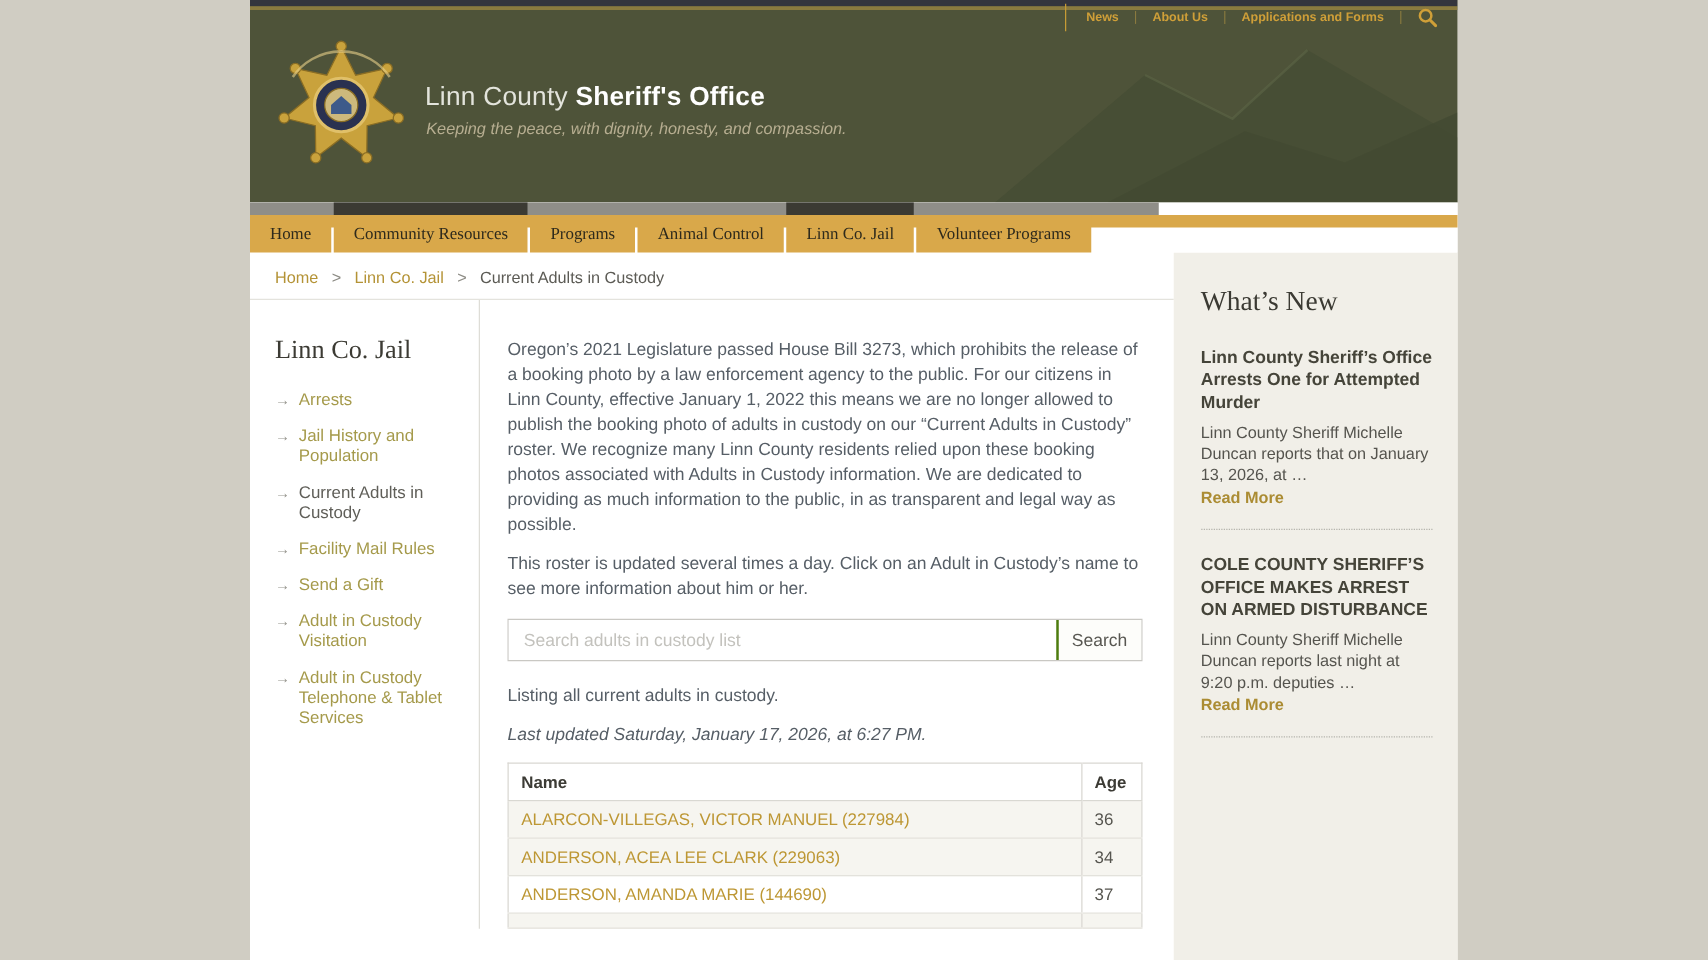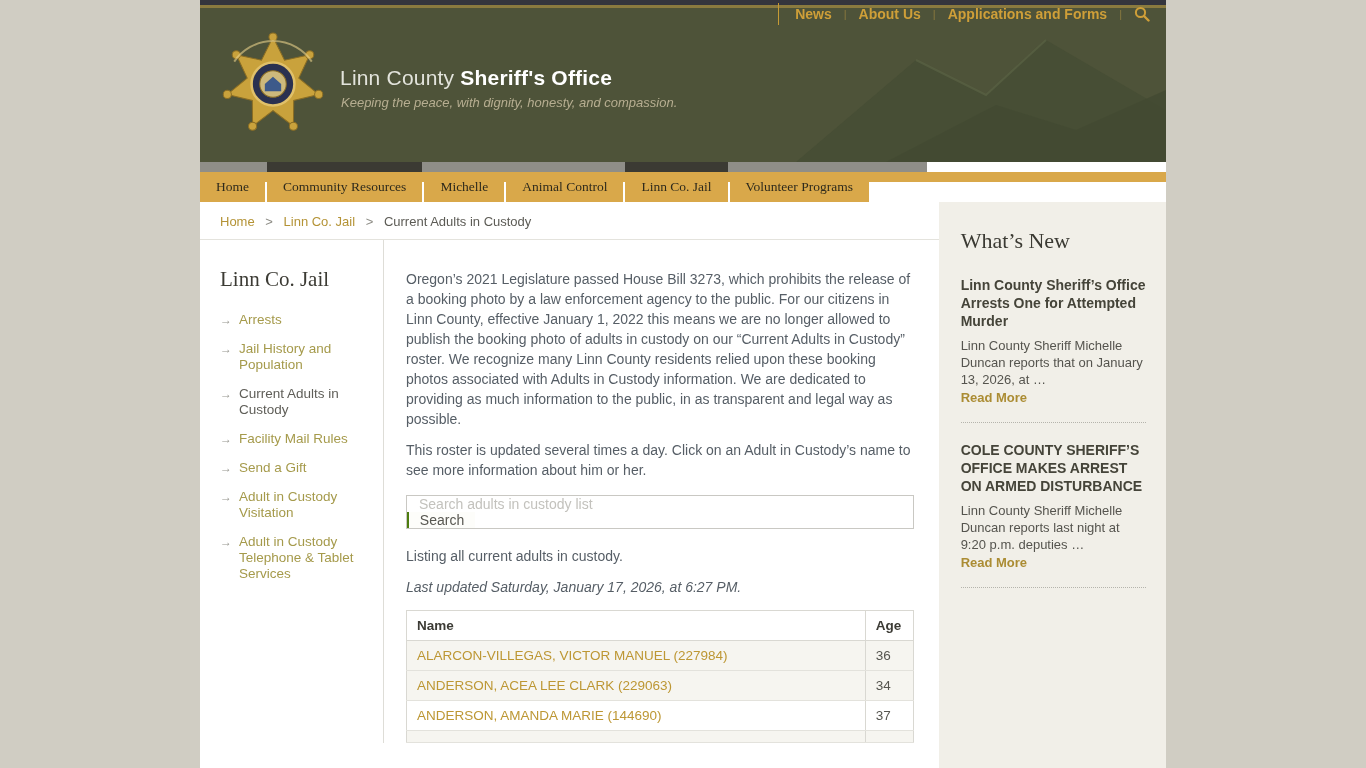--- a/index.html
+++ b/index.html
@@ -7,21 +7,21 @@
   body { background:#d0cdc3; font-family:"Liberation Sans", sans-serif; }
   .page { width:966px; margin:0 auto; height:768px; background:#fff; position:relative; }
 
   
   .site-header { height:162px; background:#4e5339; position:relative; overflow:hidden; }
   .hdr-topline1 { height:5px; background:#34353d; }
   .hdr-topline2 { height:3px; background:#8a7a3f; }
   .mountain { position:absolute; right:0; top:0; height:162px; width:430px; pointer-events:none; }
   .utility-nav { position:absolute; top:3px; right:16px; display:flex; align-items:center; height:22px;
                  border-left:1px solid #c69b35; padding-left:16px; }
-  .utility-nav a { color:#cf9f38; font-size:14px; font-weight:bold; text-decoration:none; }
+  .utility-nav a { color:#cf9f38; font-size:10px; font-weight:bold; text-decoration:none; }
   .utility-sep { color:#8a7a3f; font-size:11px; margin:0 12px; }
   .search-icon-btn { display:inline-flex; align-items:center; cursor:pointer; }
   .badge { position:absolute; left:22px; top:30px; width:102px; height:108px; }
   .hdr-title { position:absolute; left:140px; top:66px; font-size:21px; color:#e3e4dc; letter-spacing:.2px; }
   .hdr-title b { color:#ffffff; }
   .hdr-tagline { position:absolute; left:141px; top:95px; font-size:13px; font-style:italic; color:#b7ae91; }
 
   
   .nav-area { position:relative; height:40px; background:#fff; }
   .nav-gray-strip { position:absolute; top:0; left:0; width:727px; height:10px; background:#8f8e88; }
@@ -49,21 +49,21 @@
   .menu-list { list-style:none; }
   .menu-list li { display:flex; margin-bottom:13px; font-size:13.5px; line-height:16px; }
   .menu-arrow { color:#97968f; margin-right:7px; font-size:12px; flex:0 0 auto; }
   .menu-list a { color:#a59a4b; text-decoration:none; }
   .menu-current { color:#5f5e58; }
 
   .main-col { flex:1; border-left:1px solid #deddd7; padding:29px 25px 0 22px; }
   .main-col p { font-size:14px; line-height:20px; color:#565e66; margin-bottom:11px; }
   .last-updated { font-style:italic; }
 
-  .search-bar { display:flex; border:1px solid #c9c8c3; height:34px; margin:15px 0 17px 0; background:#fff;flex-direction:column; }
+  .search-bar { display:flex; border:1px solid #c9c8c3; height:34px; margin:15px 0 17px 0; background:#fff; }
   .search-bar input { flex:1; border:none; outline:none; padding:0 12px; font-size:14px; color:#555; background:#fff; font-family:"Liberation Sans", sans-serif; }
   .search-bar input::placeholder { color:#c3c2bd; }
   .search-btn { width:68px; border:none; border-left:2px solid #4d7c0f; background:#fdfdfa; font-size:14px; color:#585751; cursor:pointer; font-family:"Liberation Sans", sans-serif; }
 
   .listing-text { margin-top:16px; }
 
   table.roster { width:100%; border-collapse:collapse; margin-top:13px; border:1px solid #d9d8d2; }
   table.roster th { text-align:left; font-size:13.5px; color:#3c3b35; padding:7px 10px; background:#fff;
                     border-bottom:1px solid #d9d8d2; }
   table.roster th.age-col, table.roster td.age-col { border-left:1px solid #d9d8d2; width:48px; }
@@ -132,21 +132,21 @@
     </div>
     <div class="hdr-tagline">Keeping the peace, with dignity, honesty, and compassion.</div>
   </div>
 
   <div class="nav-area">
     <div class="nav-gray-strip"></div>
     <div class="gold-strip"></div>
     <div class="tabs">
       <div class="tab">Home</div>
       <div class="tab dark-top">Community Resources</div>
-      <div class="tab">Michelle</div>
+      <div class="tab">Programs</div>
       <div class="tab">Animal Control</div>
       <div class="tab dark-top">Linn Co. Jail</div>
       <div class="tab">Volunteer Programs</div>
     </div>
   </div>
 
   <div class="body-row">
     <div class="main-wrap">
 
       <div class="breadcrumb">

